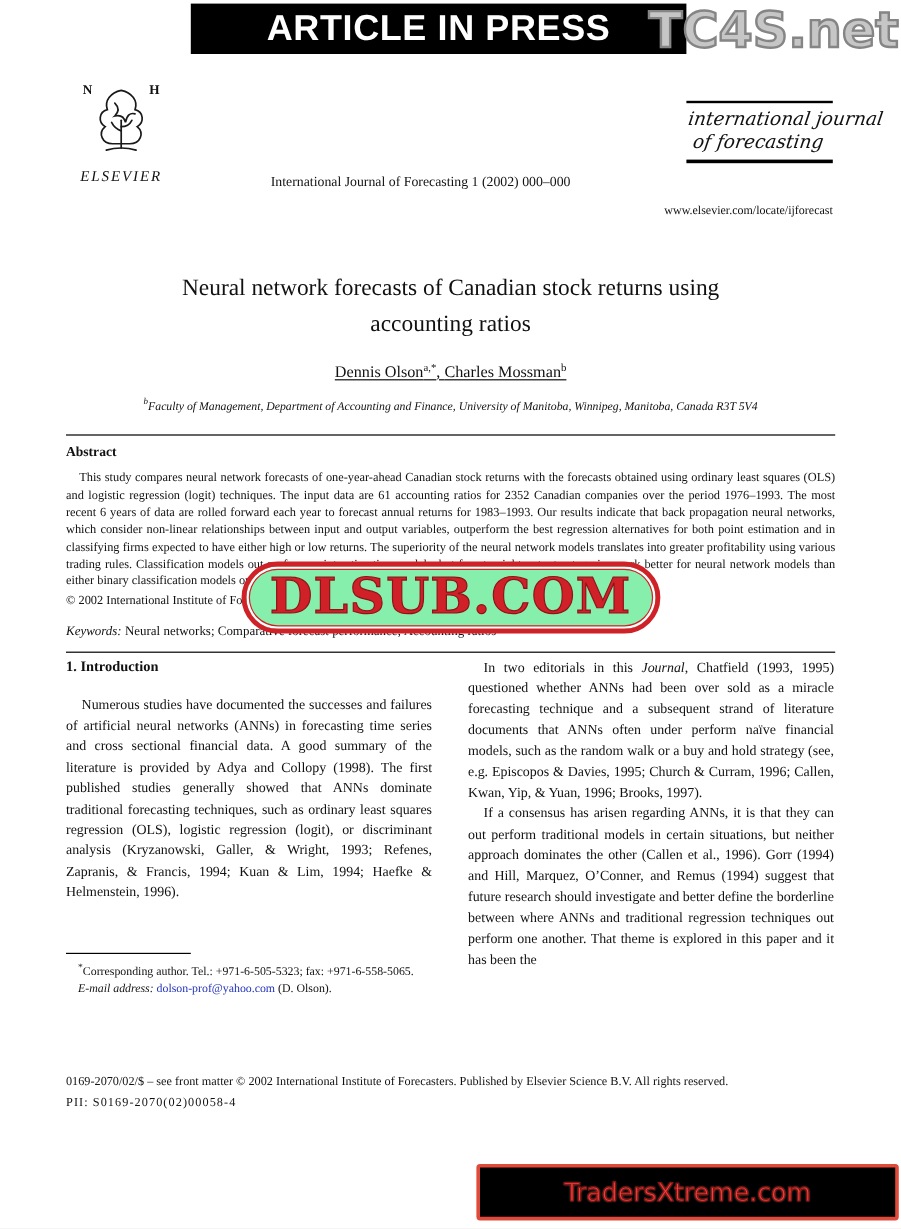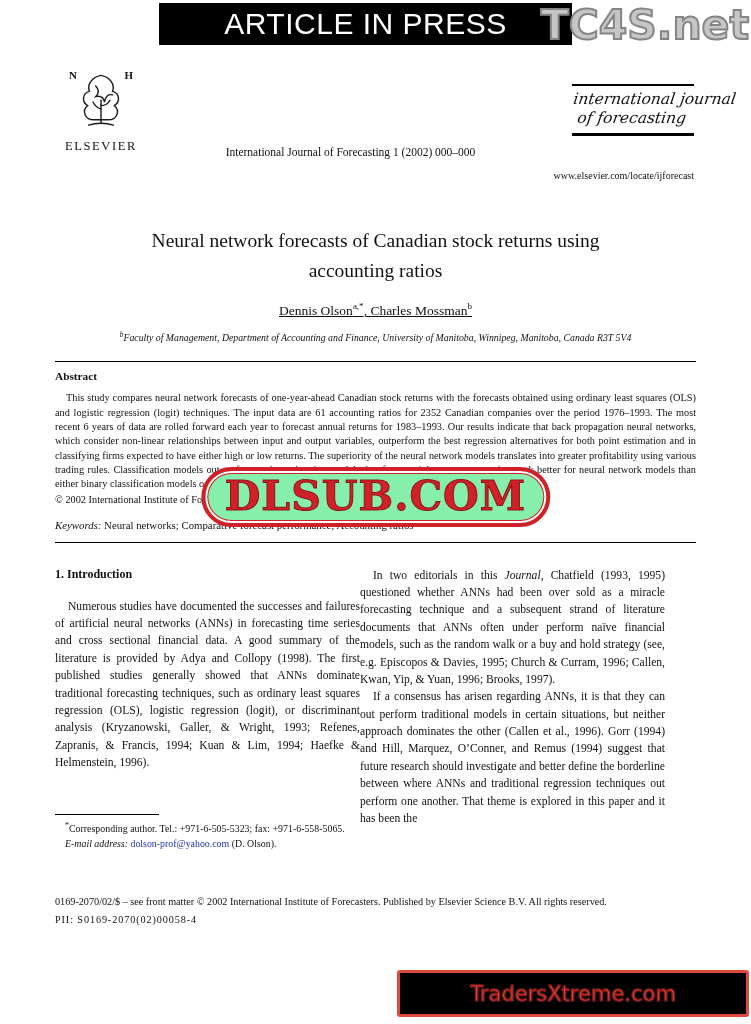--- a/index.html
+++ b/index.html
@@ -14,36 +14,36 @@
   }
 
   
   .aip-banner {
     position: absolute; left: 159px; top: 3px; width: 413px; height: 42px;
     background: #000; display: flex; align-items: center; justify-content: center;
     z-index: 1;
   }
   .aip-banner span {
     color: #fff; font-family: "Liberation Sans", "DejaVu Sans", sans-serif;
-    font-weight: 400; font-size: 30px; letter-spacing: 0.5px; white-space: nowrap;
+    font-weight: 700; font-size: 30px; letter-spacing: 0.5px; white-space: nowrap;
   }
   .tc4s {
     position: absolute; top: 1px; right: 2px; z-index: 2;
     font-family: "DejaVu Sans", sans-serif; font-weight: bold; font-size: 41px;
     color: #c6c6c6; -webkit-text-stroke: 2px #858585; white-space: nowrap;
   }
 
   
   .header { position: absolute; top: 68px; left: 57px; width: 637px; height: 120px; }
   .elsevier { position: absolute; left: 6px; top: 2px; width: 76px; text-align: center; }
   .tree-wrap { position: relative; display: inline-block; }
   .logo-letter { position: absolute; top: -1px; font-size: 11px; font-weight: bold; }
   .logo-letter.left { left: -5px; }
   .logo-letter.right { right: -5px; }
-  .pubname { font-size: 12.5px; letter-spacing: 1.6px; margin-top: 1px; }
+  .pubname { font-size: 12.5px; letter-spacing: 1.6px; margin-top: 1px; font-style: italic; }
   .journal-line { position: absolute; left: 90px; right: 140px; top: 78px; text-align: center; font-size: 11.5px; white-space: nowrap; }
   .jlogo { position: absolute; right: 0; top: 16px; width: 122px; }
   .jlogo .rule { height: 1.5px; background: #000; }
   .jlogo .rule.thick { height: 3px; }
   .jlogo .script {
     font-style: italic; font-size: 15.5px; line-height: 1.25;
     padding: 4px 0 5px; text-align: center;
     font-family: "DejaVu Serif", serif; transform: skewX(-8deg);
     white-space: nowrap;
   }
@@ -68,21 +68,21 @@
     background: #86efac; color: #cf2127; font-weight: bold; font-size: 41px;
     font-family: "DejaVu Serif", serif; letter-spacing: 1px;
     padding: 1px 20px 3px; border: 4px solid #cf2127; border-radius: 30px;
     box-shadow: inset 0 0 0 2px #fff, inset 0 0 0 3px #cf2127;
     -webkit-text-stroke: 1px #8e1318; white-space: nowrap; z-index: 3;
   }
   .keywords { margin-top: 14px; font-size: 10.8px; }
   .kw-label { font-style: italic; }
 
   
-  .columns { display: flex; margin-top: 24px; height: 285px; overflow: hidden; }
+  .columns { display: flex; gap: 30px; margin-top: 4px; height: 285px; overflow: hidden; }
   .col { width: 305px; }
   .col.left { display: flex; flex-direction: column; }
   .sec-heading { font-weight: bold; font-size: 12px; }
   .body-p { margin: 0; font-size: 11.6px; line-height: 1.5; text-align: justify; }
   .indent { text-indent: 13px; }
   .col.left .body-p { margin-top: 16px; }
   .footnote { margin-top: auto; font-size: 9.9px; line-height: 1.5; }
   .fn-rule { width: 104px; border-top: 1px solid #000; margin-bottom: 5px; }
   .fn-line { margin: 0; text-indent: 10px; text-align: justify; }
   .fn-line sup { font-size: 8px; }

